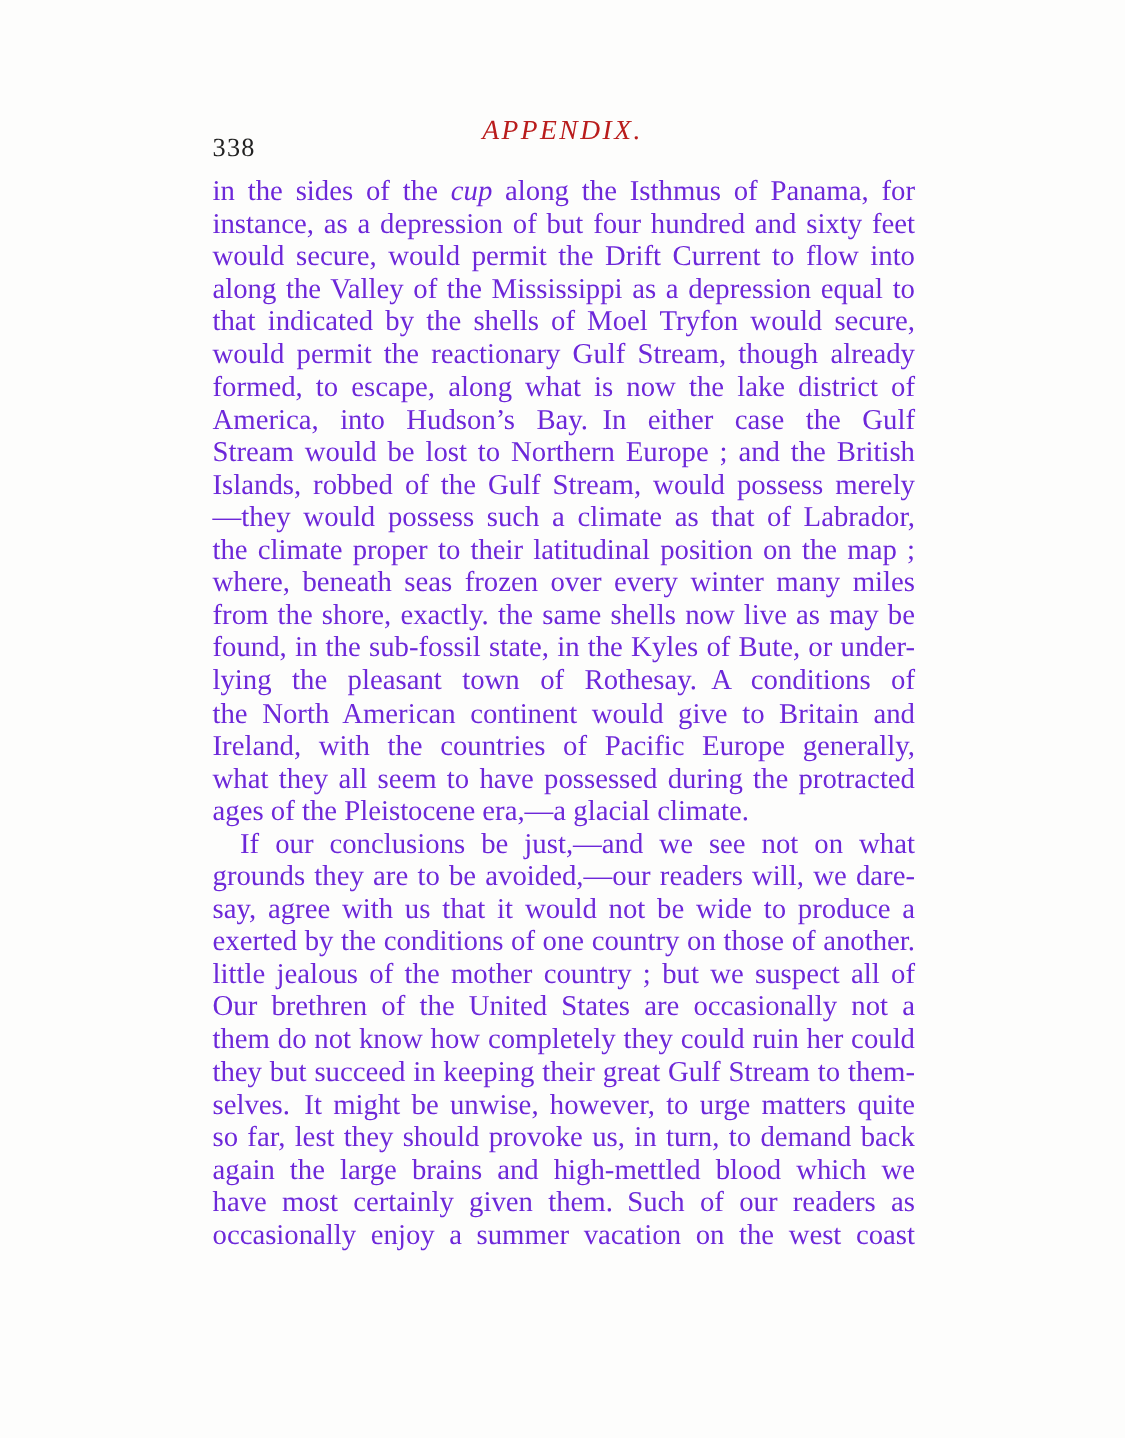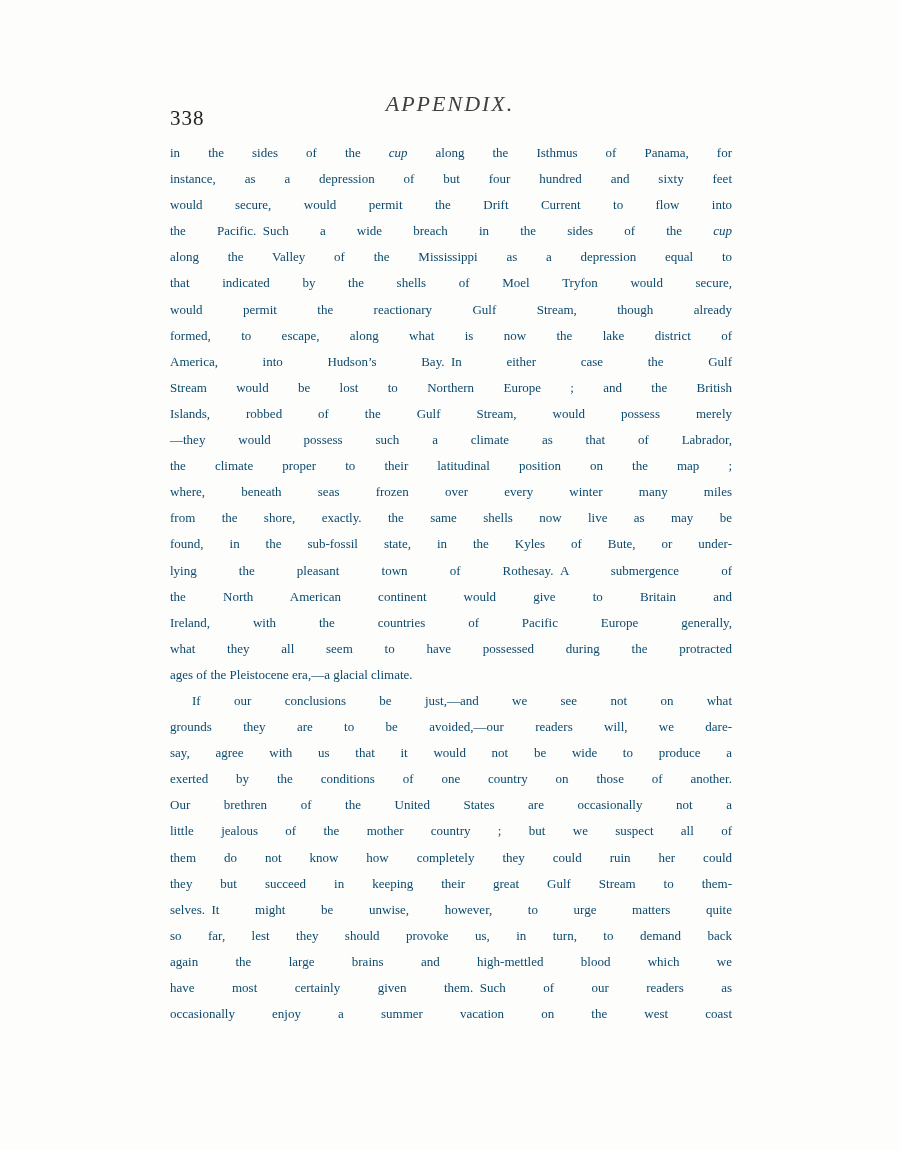--- a/index.html
+++ b/index.html
@@ -31,36 +31,36 @@
   }
   .running-head {
     position: absolute;
     left: 0;
     top: 91px;
     width: 900px;
     text-align: center;
     font-style: italic;
     font-size: 22px;
     letter-spacing: 2px;
-    color: #404040;
+    color: #b91c1c;
   }
   .text-block {
     position: absolute;
     left: 170px;
     top: 140px;
     width: 562px;
   }
   .line {
     height: 26.1px;
     line-height: 26.1px;
-    font-size: 13px;
+    font-size: 23px;
     text-align: justify;
     text-align-last: justify;
     white-space: normal;
-    color: #0c4a6e;
+    color: #6d28d9;
   }
   .line.no-justify {
     text-align: left;
     text-align-last: left;
   }
   .line.indent {
     text-indent: 22px;
   }
   .line .it {
     font-style: italic;
@@ -69,44 +69,43 @@
 </head>
 <body>
 
 <div class="page-sheet">
   <div class="page-number">338</div>
   <div class="running-head">APPENDIX.</div>
   <div class="text-block">
       <div class="line"><span>in the sides of the </span><span class="it">cup</span><span> along the Isthmus of Panama, for</span></div>
       <div class="line"><span>instance, as a depression of but four hundred and sixty feet</span></div>
       <div class="line"><span>would secure, would permit the Drift Current to flow into</span></div>
-      <div class="line"><span>the Pacific. Such a wide breach in the sides of the </span><span class="it">cup</span></div>
       <div class="line"><span>along the Valley of the Mississippi as a depression equal to</span></div>
       <div class="line"><span>that indicated by the shells of Moel Tryfon would secure,</span></div>
       <div class="line"><span>would permit the reactionary Gulf Stream, though already</span></div>
       <div class="line"><span>formed, to escape, along what is now the lake district of</span></div>
       <div class="line"><span>America, into Hudson’s Bay. In either case the Gulf</span></div>
       <div class="line"><span>Stream would be lost to Northern Europe ; and the British</span></div>
       <div class="line"><span>Islands, robbed of the Gulf Stream, would possess merely</span></div>
       <div class="line"><span>—they would possess such a climate as that of Labrador,</span></div>
       <div class="line"><span>the climate proper to their latitudinal position on the map ;</span></div>
       <div class="line"><span>where, beneath seas frozen over every winter many miles</span></div>
       <div class="line"><span>from the shore, exactly. the same shells now live as may be</span></div>
       <div class="line"><span>found, in the sub-fossil state, in the Kyles of Bute, or under-</span></div>
-      <div class="line"><span>lying the pleasant town of Rothesay. A submergence of</span></div>
+      <div class="line"><span>lying the pleasant town of Rothesay. A conditions of</span></div>
       <div class="line"><span>the North American continent would give to Britain and</span></div>
       <div class="line"><span>Ireland, with the countries of Pacific Europe generally,</span></div>
       <div class="line"><span>what they all seem to have possessed during the protracted</span></div>
       <div class="line no-justify"><span>ages of the Pleistocene era,—a glacial climate.</span></div>
       <div class="line indent"><span>If our conclusions be just,—and we see not on what</span></div>
       <div class="line"><span>grounds they are to be avoided,—our readers will, we dare-</span></div>
       <div class="line"><span>say, agree with us that it would not be wide to produce a</span></div>
       <div class="line"><span>exerted by the conditions of one country on those of another.</span></div>
+      <div class="line"><span>little jealous of the mother country ; but we suspect all of</span></div>
       <div class="line"><span>Our brethren of the United States are occasionally not a</span></div>
-      <div class="line"><span>little jealous of the mother country ; but we suspect all of</span></div>
       <div class="line"><span>them do not know how completely they could ruin her could</span></div>
       <div class="line"><span>they but succeed in keeping their great Gulf Stream to them-</span></div>
       <div class="line"><span>selves. It might be unwise, however, to urge matters quite</span></div>
       <div class="line"><span>so far, lest they should provoke us, in turn, to demand back</span></div>
       <div class="line"><span>again the large brains and high-mettled blood which we</span></div>
       <div class="line"><span>have most certainly given them. Such of our readers as</span></div>
       <div class="line"><span>occasionally enjoy a summer vacation on the west coast</span></div>
     </div>
 </div>
 

